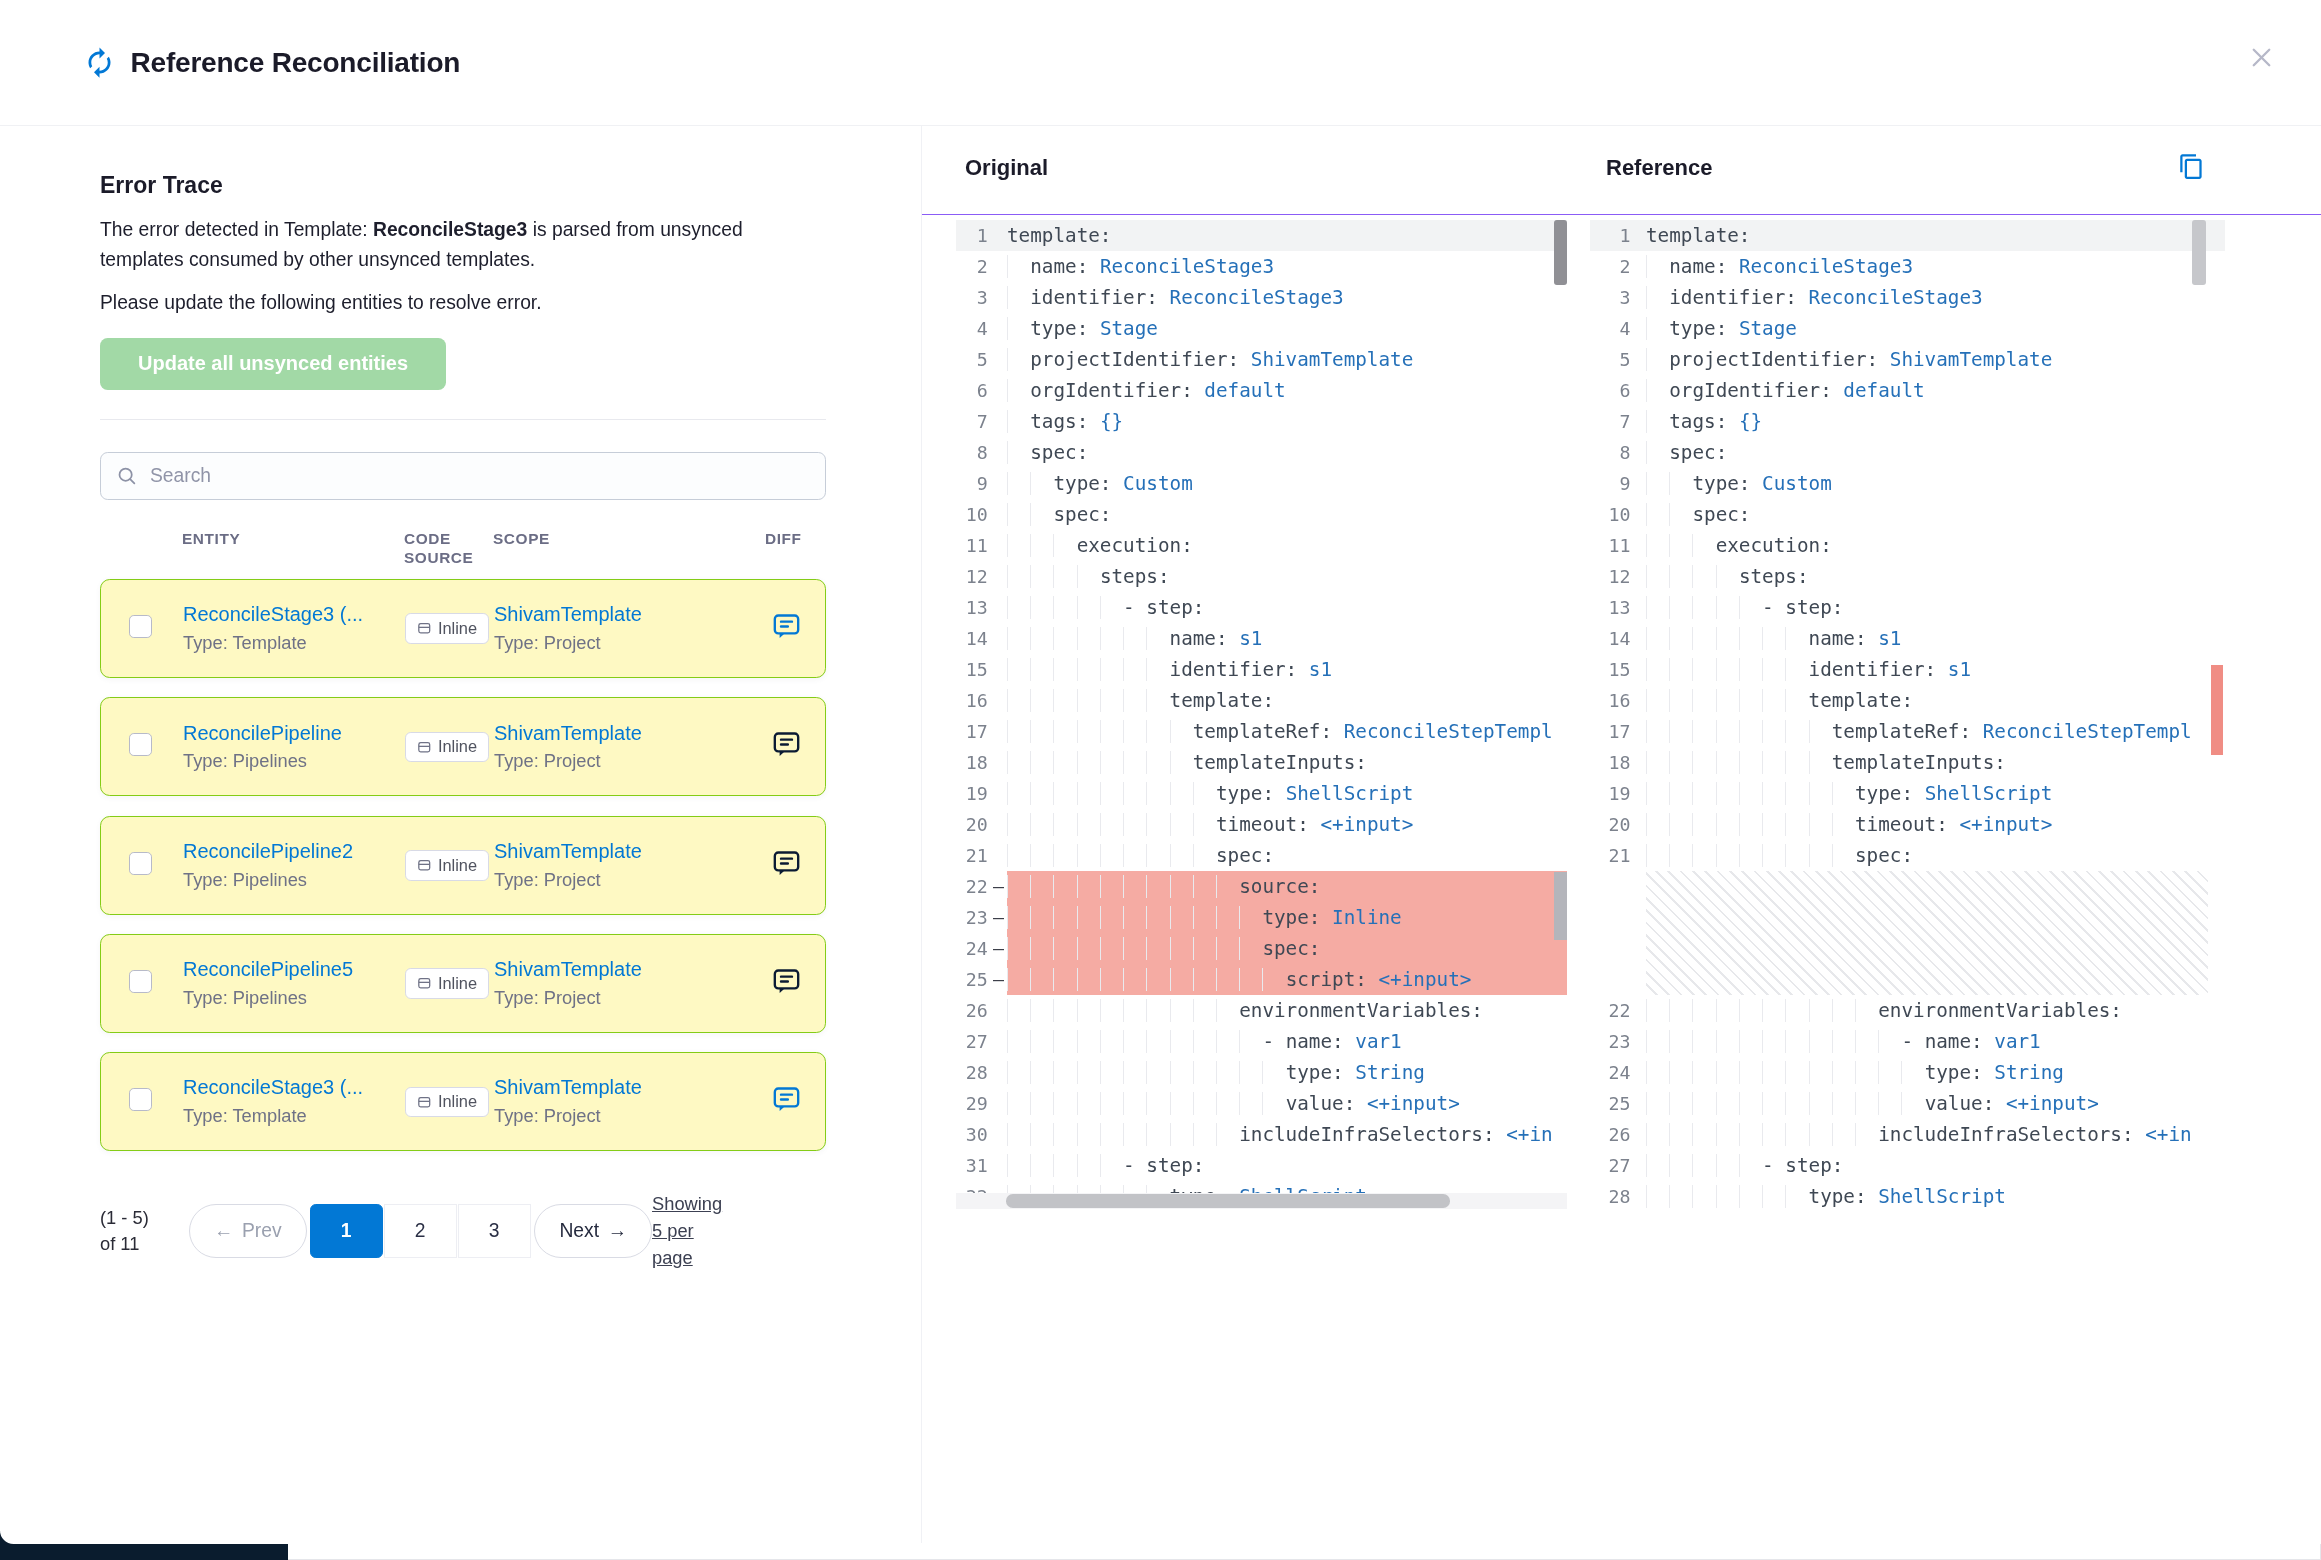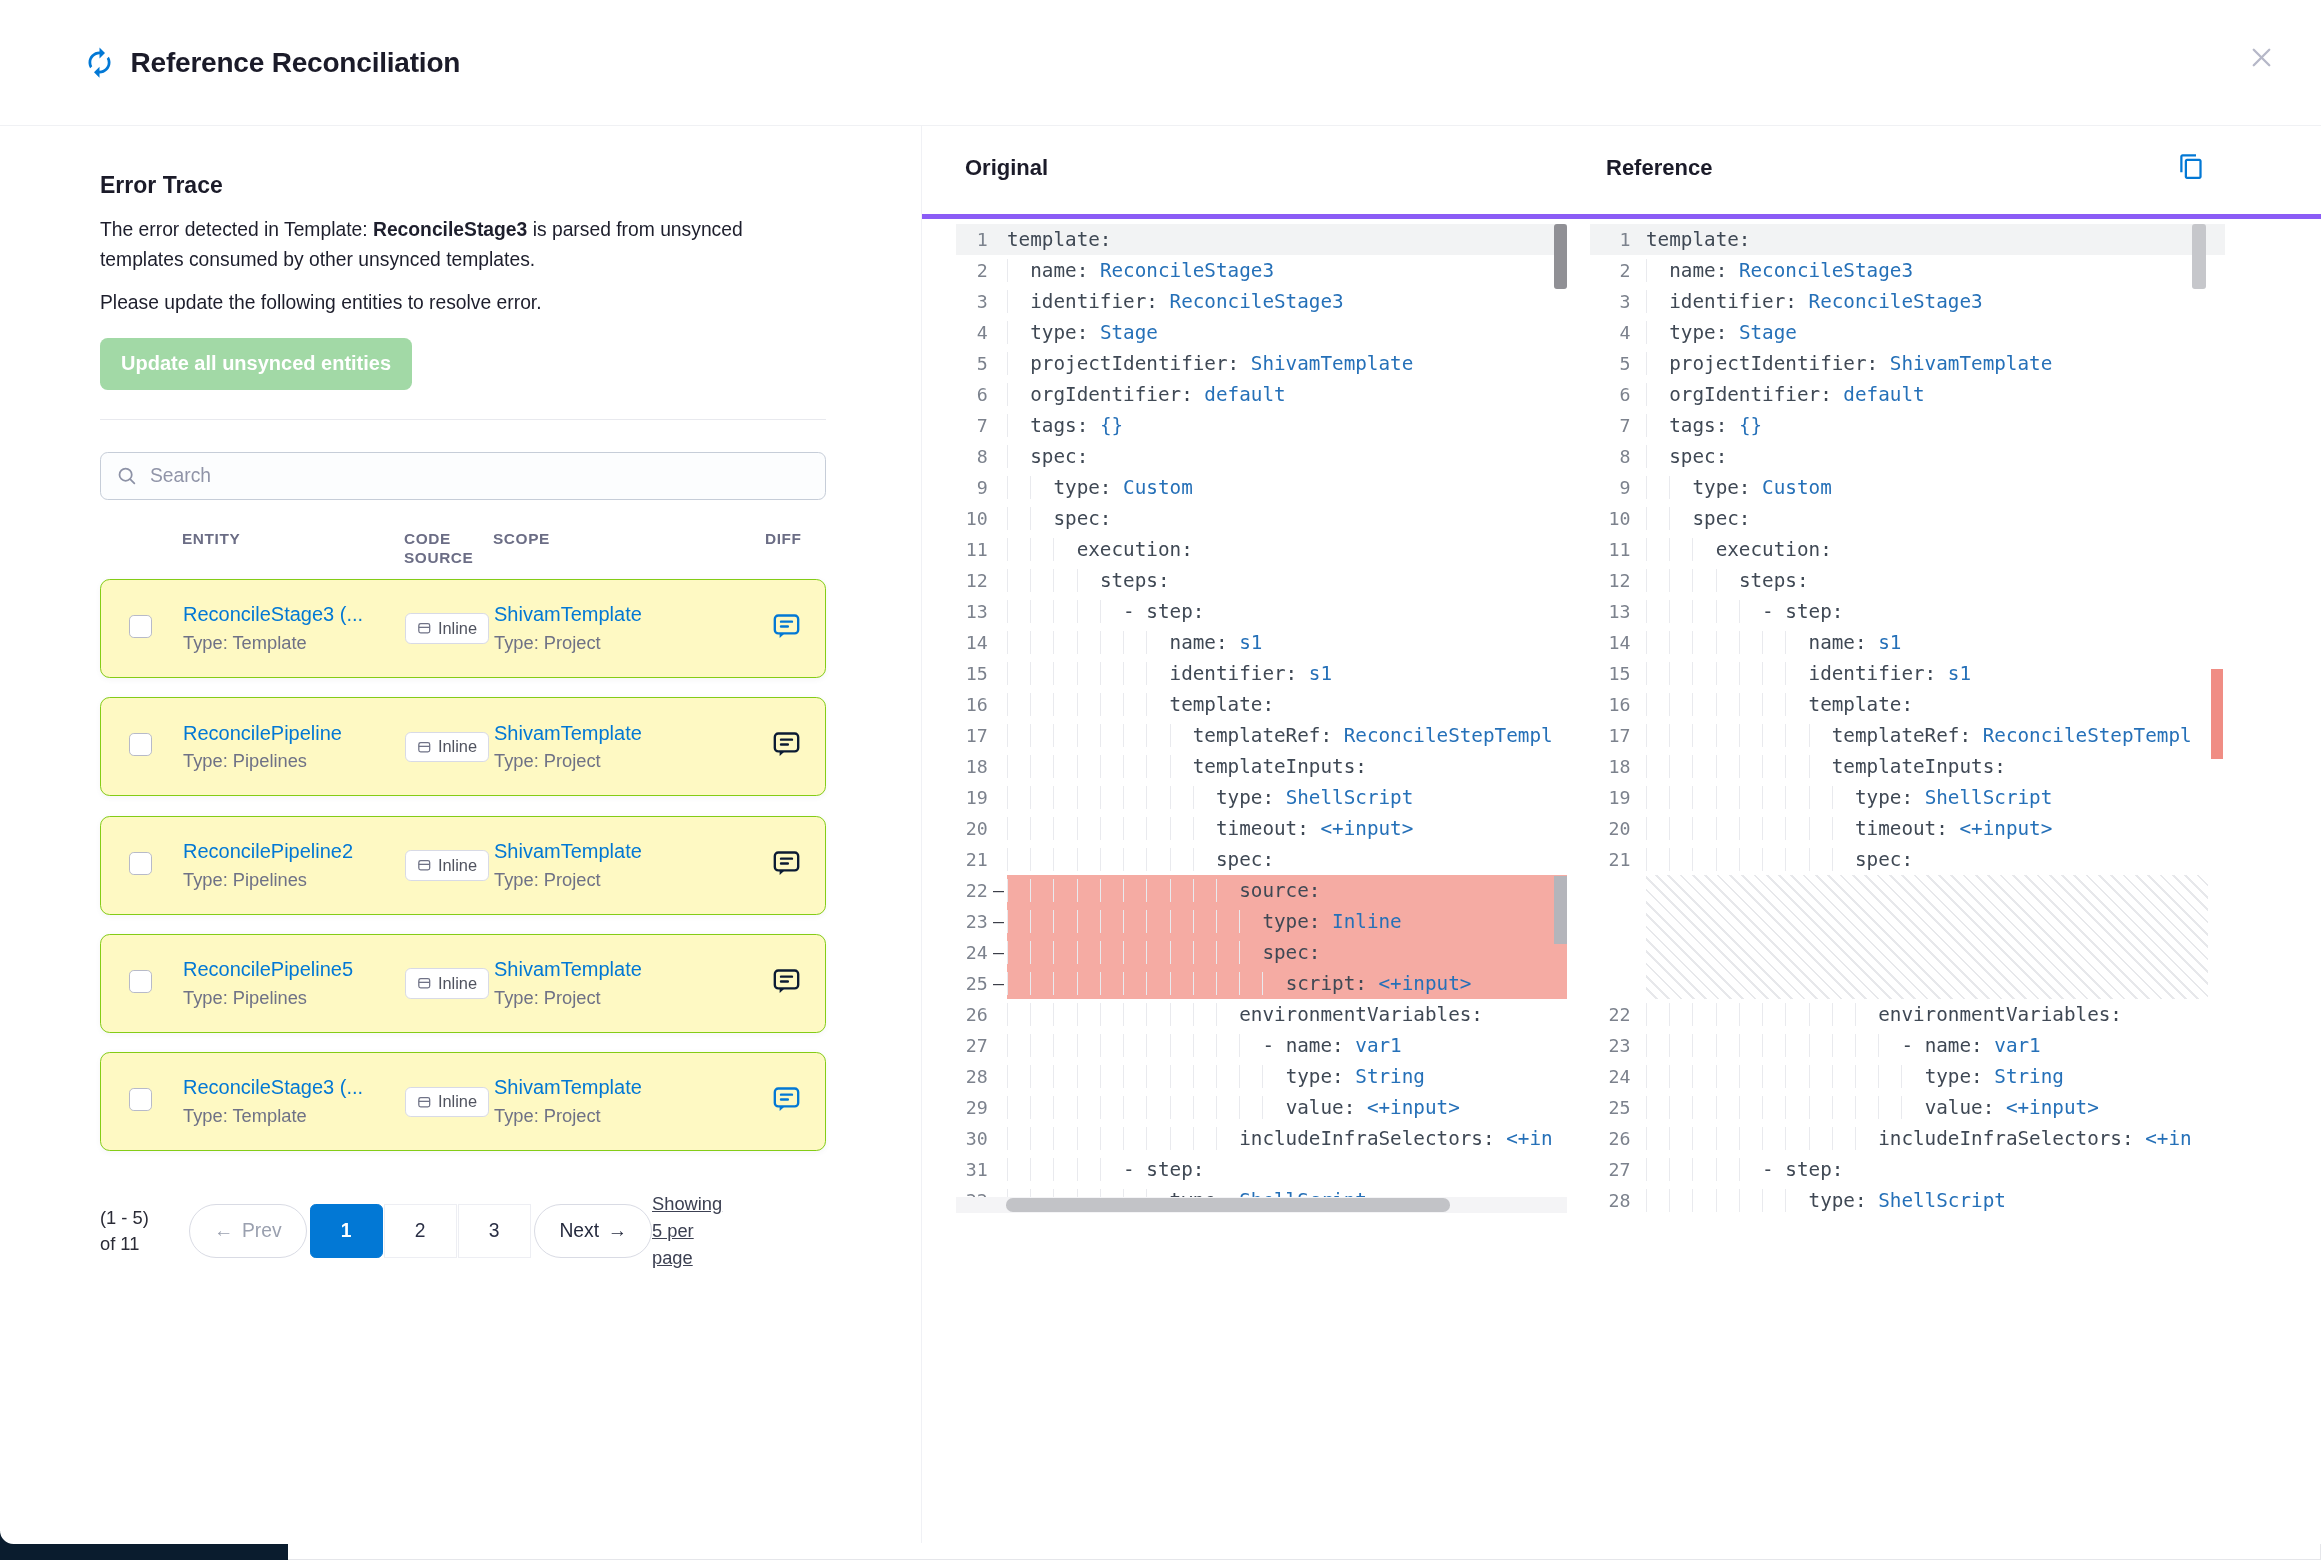--- a/index.html
+++ b/index.html
@@ -27,21 +27,21 @@
 
   .modal-body{display:flex;height:1417px;justify-content:flex-end;}
   .left{flex:0 0 919px;box-sizing:border-box;padding:45px 95px 0 100px;border-right:1px solid #f0f1f5;}
   .right{flex:1;position:relative;}
 
   
   .et-title{font-size:23px;font-weight:700;color:#1b1b29;margin:0;line-height:29px;}
   .desc{font-size:19.3px;line-height:30px;color:#1d1e2c;margin:15.4px 0 0;width:716px;}
   .desc b{font-weight:700;}
   .desc2{font-size:19.3px;line-height:30px;color:#1d1e2c;margin:12.6px 0 0;}
-  .update-btn{margin-top:20px;height:52px;padding:0 21px;background:var(--button-green);color:#fff;font-size:20px;font-weight:600;border:none;border-radius:7.7px;font-family:inherit;cursor:pointer;}
+  .update-btn{margin-top:20px;height:52px;padding:0 38px;background:var(--button-green);color:#fff;font-size:20px;font-weight:600;border:none;border-radius:7.7px;font-family:inherit;cursor:pointer;}
   .left hr{margin:29px 0 0;border:none;border-top:1px solid #e8e9ee;}
   .search{margin-top:32px;height:48px;border:1px solid #c6cdd8;border-radius:7.7px;display:flex;align-items:center;padding:0 15.4px;background:#fcfdfe;gap:10.6px;box-sizing:border-box;}
   .search input{flex:1;border:none;outline:none;background:transparent;font-size:19.3px;font-family:inherit;color:#3b82f6;}
   .search input::placeholder{color:#9094a8;}
 
   .grid-cols{display:grid;grid-template-columns:82px 222px 89px 272px 59px;}
   .thead{margin-top:29px;font-size:15.4px;font-weight:700;color:var(--text-gray);letter-spacing:0.6px;line-height:19.3px;}
   .thead .hc{padding-right:9.7px;}
   .rows{margin-top:11.6px;}
   .row{height:99px;margin-bottom:19.3px;border:1px solid #84cc16;border-radius:9.7px;box-shadow:0 1.9px 4.8px rgba(96,97,112,.06);align-items:center;background:#fef9c3;box-sizing:border-box;}
@@ -60,21 +60,21 @@
   .pg-btn{height:54px;display:inline-flex;align-items:center;justify-content:center;background:#fff;font-family:inherit;font-size:19.3px;cursor:pointer;}
   .pg-prev,.pg-next{padding:0 24px;border-radius:29px;border:1.4px solid #d9dbe4;gap:8.7px;}
   .pg-prev{color:#9aa0af;}
   .pg-next{color:#262b3f;font-weight:500;margin-left:2.9px;}
   .pages{display:inline-flex;margin-left:2.9px;}
   .pg{width:73px;height:54px;display:inline-flex;align-items:center;justify-content:center;font-size:19.3px;color:#2a2f45;background:#fff;border:1px solid #edeef3;font-family:inherit;cursor:pointer;margin-right:1px;}
   .pg.active{background:var(--accent-blue);color:#fff;border-color:var(--accent-blue);border-radius:5.8px;font-weight:600;}
   .perpage{width:83px;font-size:18.3px;line-height:27px;color:#3c4052;text-decoration:underline;}
 
   
-  .diff-headers{height:88px;border-bottom:5px solid #8b5cf6;position:relative;}
+  .diff-headers{height:88px;border-bottom:1px solid #8b5cf6;position:relative;}
   .dh{position:absolute;top:29px;font-size:22px;font-weight:700;color:#1b1b29;}
   .dh-orig{left:43px;}
   .dh-refr{left:684px;}
   .copy-btn{position:absolute;right:114px;top:25px;border:none;background:transparent;padding:1.9px;cursor:pointer;}
 
   .panels{position:relative;margin-top:4.8px;height:989px;font-family:"DejaVu Sans Mono",monospace;font-size:19.3px;line-height:31px;}
   .panel{position:absolute;top:0;height:989px;overflow:hidden;}
   .panel.original{left:34px;width:611px;}
   .panel.refreshed{left:668px;width:635px;}
   .line,.hatch-row{display:flex;height:31px;white-space:pre;}

